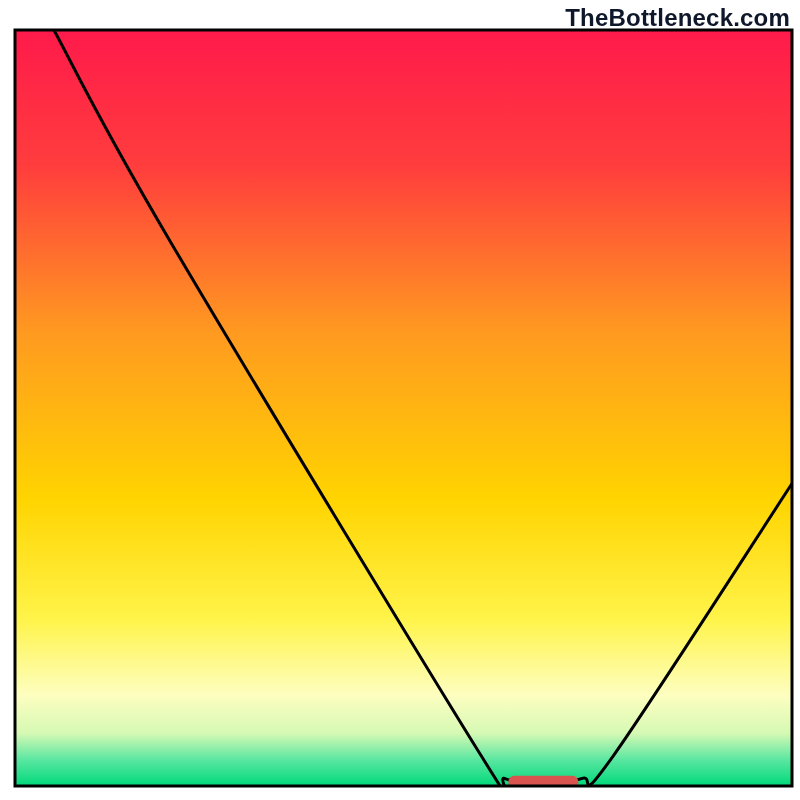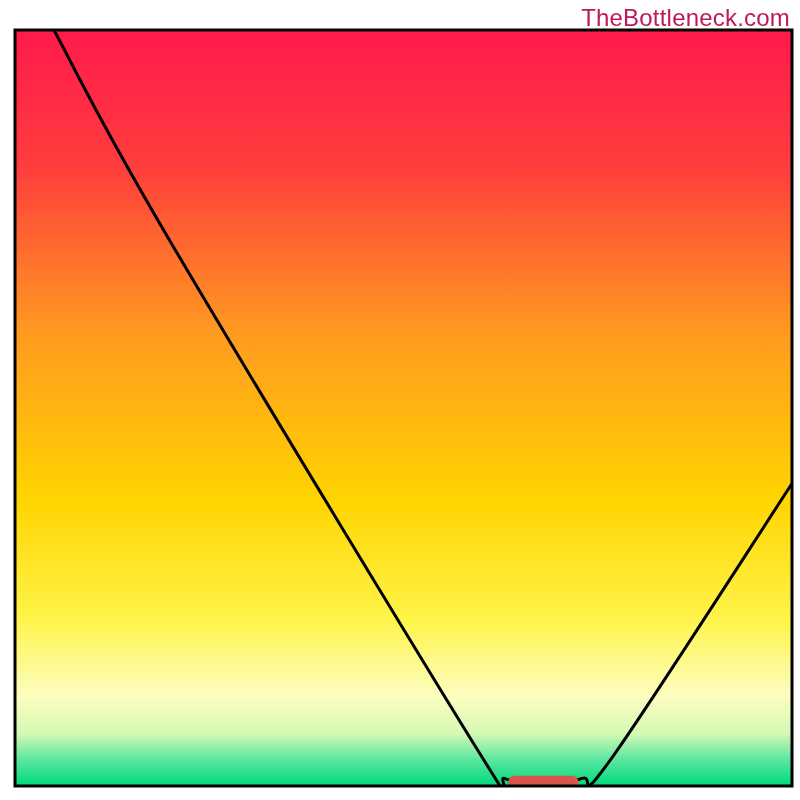--- a/index.html
+++ b/index.html
@@ -14,22 +14,22 @@
   .stage {
     position: relative;
     width: 800px;
     height: 800px;
   }
   .watermark {
     position: absolute;
     top: 4px;
     right: 10px;
     font-size: 24px;
-    font-weight: normal;
-    color: #be185d;
+    font-weight: bold;
+    color: #0f172a;
     letter-spacing: 0.2px;
     margin-left: 14px;
   }
   svg.plot {
     position: absolute;
     left: 0;
     top: 0;
     width: 800px;
     height: 800px;
     display: block;

